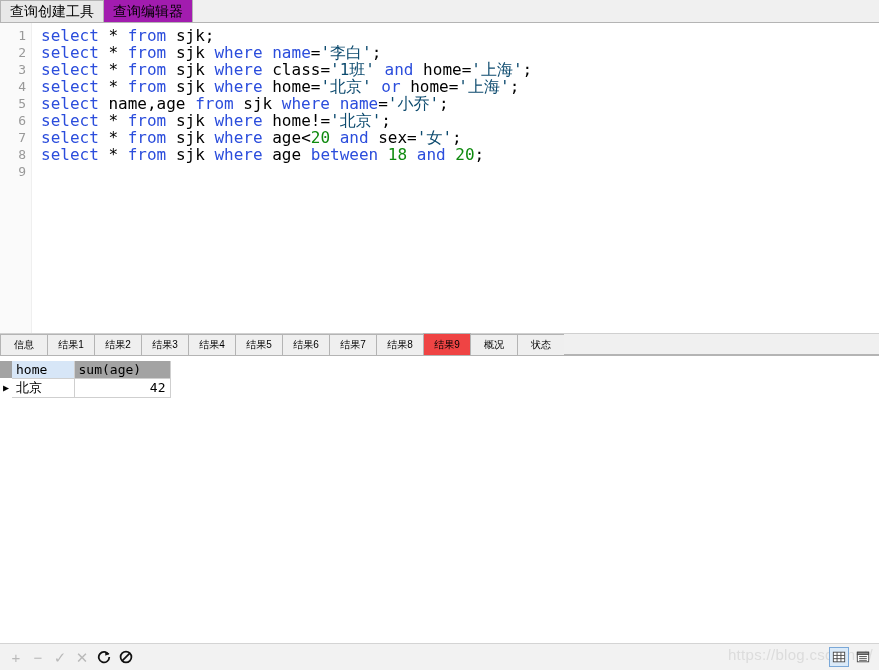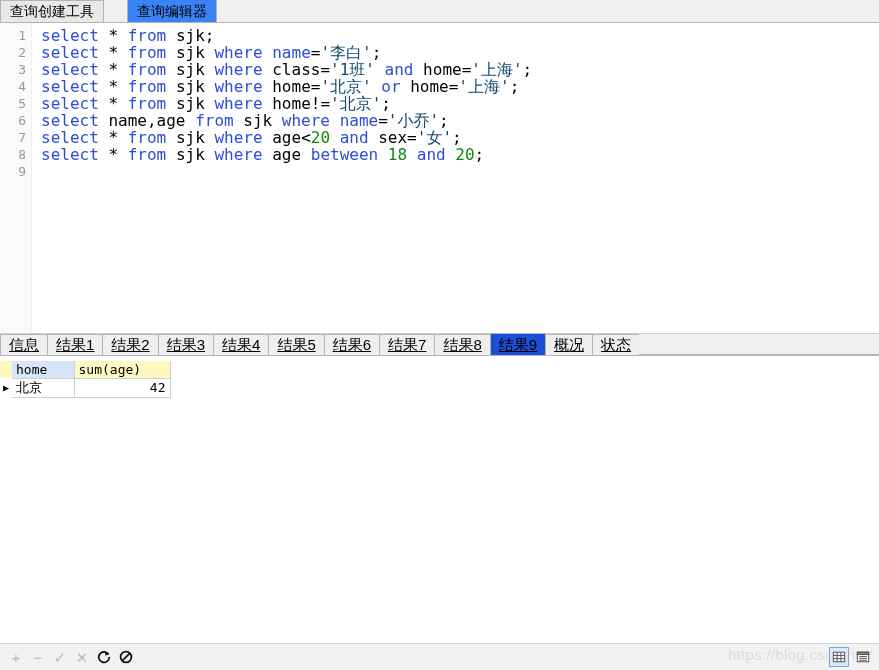--- a/index.html
+++ b/index.html
@@ -28,38 +28,37 @@
   
   .top-tabs {
     height: 23px;
     background: #f0f0f0;
     display: flex;
     align-items: flex-end;
     border-bottom: 1px solid #b4b4b4;
     box-sizing: border-box;
     padding-left: 0px;
     flex: 0 0 auto;
-    gap: 24px;
   }
   .top-tab {
     height: 22px;
     line-height: 21px;
     padding: 0 9px;
     font-size: 14px;
     box-sizing: border-box;
     border: 1px solid #b4b4b4;
     border-bottom: none;
     background: #e8e8e8;
     color: #000;
     margin-right: -1px;
     white-space: nowrap;
     font-family: "Liberation Sans", sans-serif;
   }
   .top-tab.active {
-    background: #3b82f6;
+    background: #a21caf;
     height: 23px;
     line-height: 22px;
     position: relative;
     z-index: 3;
   }
 
   
   .editor {
     flex: 0 0 auto;
     height: 310px;
@@ -115,33 +114,32 @@
     border-bottom: 1px solid #b4b4b4;
     box-sizing: border-box;
     flex: 0 0 auto;
   }
   .rtab {
     height: 21px;
     line-height: 20px;
     min-width: 48px;
     text-align: center;
     padding: 0 8px;
-    font-size: 15px;
+    font-size: 10px;
     box-sizing: border-box;
     border: 1px solid #b4b4b4;
     border-bottom: none;
     background: #efefef;
     color: #000;
     margin-right: -1px;
     white-space: nowrap;
     font-family: "Liberation Sans", sans-serif;
-    text-decoration: underline;
   }
   .rtab.active {
-    background: #1d4ed8;
+    background: #ef4444;
     height: 22px;
     line-height: 21px;
     position: relative;
     z-index: 3;
   }
   .rtab-filler {
     flex: 1 1 auto;
     height: 21px;
     border-bottom: 1px solid #b4b4b4;
     background: #f0f0f0;
@@ -162,21 +160,21 @@
     font-size: 13px;
     table-layout: fixed;
   }
   table.grid th {
     font-weight: normal;
     text-align: left;
     height: 17px;
     border: 1px solid #cfcfcf;
     border-left: none;
     border-top: none;
-    background: #fef9c3;
+    background: #a3a3a3;
     padding: 0 4px;
     box-sizing: border-box;
     color: #000;
   }
   table.grid th.sel {
     background: #d7e6f7;
   }
   table.grid td {
     height: 19px;
     border: 1px solid #cfcfcf;
@@ -283,22 +281,22 @@
       <div class="ln">6</div>
       <div class="ln">7</div>
       <div class="ln">8</div>
       <div class="ln">9</div>
     </div>
     <div class="code" id="code-area">
         <div class="line"><span class="kw">select</span><span class="pln"> </span><span class="pln">*</span><span class="pln"> </span><span class="kw">from</span><span class="pln"> sjk;</span></div>
         <div class="line"><span class="kw">select</span><span class="pln"> </span><span class="pln">*</span><span class="pln"> </span><span class="kw">from</span><span class="pln"> sjk </span><span class="kw">where</span><span class="pln"> </span><span class="kw">name</span><span class="pln">=</span><span class="str">'李白'</span><span class="pln">;</span></div>
         <div class="line"><span class="kw">select</span><span class="pln"> </span><span class="pln">*</span><span class="pln"> </span><span class="kw">from</span><span class="pln"> sjk </span><span class="kw">where</span><span class="pln"> class=</span><span class="str">'1班'</span><span class="pln"> </span><span class="kw">and</span><span class="pln"> home=</span><span class="str">'上海'</span><span class="pln">;</span></div>
         <div class="line"><span class="kw">select</span><span class="pln"> </span><span class="pln">*</span><span class="pln"> </span><span class="kw">from</span><span class="pln"> sjk </span><span class="kw">where</span><span class="pln"> home=</span><span class="str">'北京'</span><span class="pln"> </span><span class="kw">or</span><span class="pln"> home=</span><span class="str">'上海'</span><span class="pln">;</span></div>
+        <div class="line"><span class="kw">select</span><span class="pln"> name,age </span><span class="kw">from</span><span class="pln"> sjk </span><span class="kw">where</span><span class="pln"> </span><span class="kw">name</span><span class="pln">=</span><span class="str">'小乔'</span><span class="pln">;</span></div>
         <div class="line"><span class="kw">select</span><span class="pln"> </span><span class="pln">*</span><span class="pln"> </span><span class="kw">from</span><span class="pln"> sjk </span><span class="kw">where</span><span class="pln"> home!=</span><span class="str">'北京'</span><span class="pln">;</span></div>
-        <div class="line"><span class="kw">select</span><span class="pln"> name,age </span><span class="kw">from</span><span class="pln"> sjk </span><span class="kw">where</span><span class="pln"> </span><span class="kw">name</span><span class="pln">=</span><span class="str">'小乔'</span><span class="pln">;</span></div>
         <div class="line"><span class="kw">select</span><span class="pln"> </span><span class="pln">*</span><span class="pln"> </span><span class="kw">from</span><span class="pln"> sjk </span><span class="kw">where</span><span class="pln"> age&lt;</span><span class="num">20</span><span class="pln"> </span><span class="kw">and</span><span class="pln"> sex=</span><span class="str">'女'</span><span class="pln">;</span></div>
         <div class="line"><span class="kw">select</span><span class="pln"> </span><span class="pln">*</span><span class="pln"> </span><span class="kw">from</span><span class="pln"> sjk </span><span class="kw">where</span><span class="pln"> age </span><span class="kw">between</span><span class="pln"> </span><span class="num">18</span><span class="pln"> </span><span class="kw">and</span><span class="pln"> </span><span class="num">20</span><span class="pln">;</span></div>
       </div>
   </div>
 
   <div class="result-tabs" id="result-tab-bar">
       <div class="rtab">信息</div>
       <div class="rtab">结果1</div>
       <div class="rtab">结果2</div>
       <div class="rtab">结果3</div>

